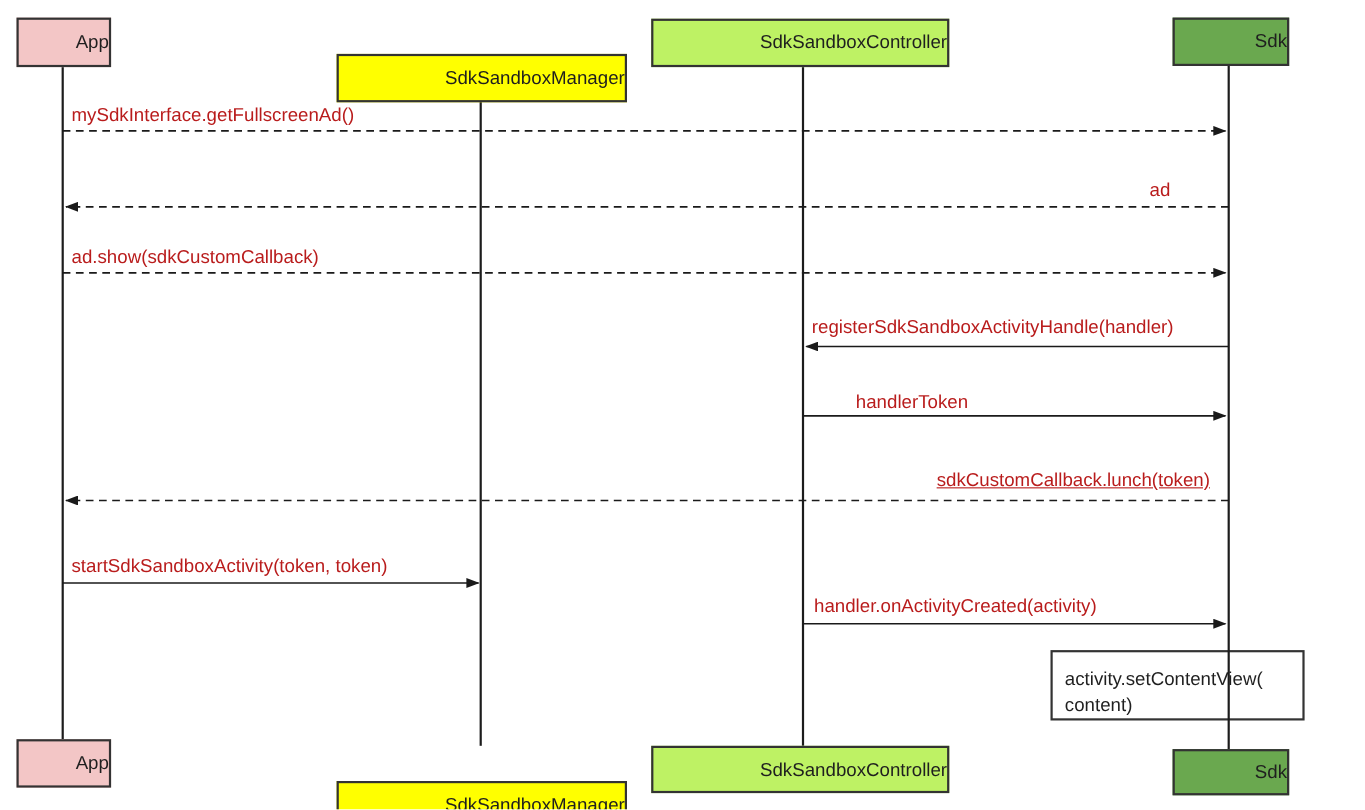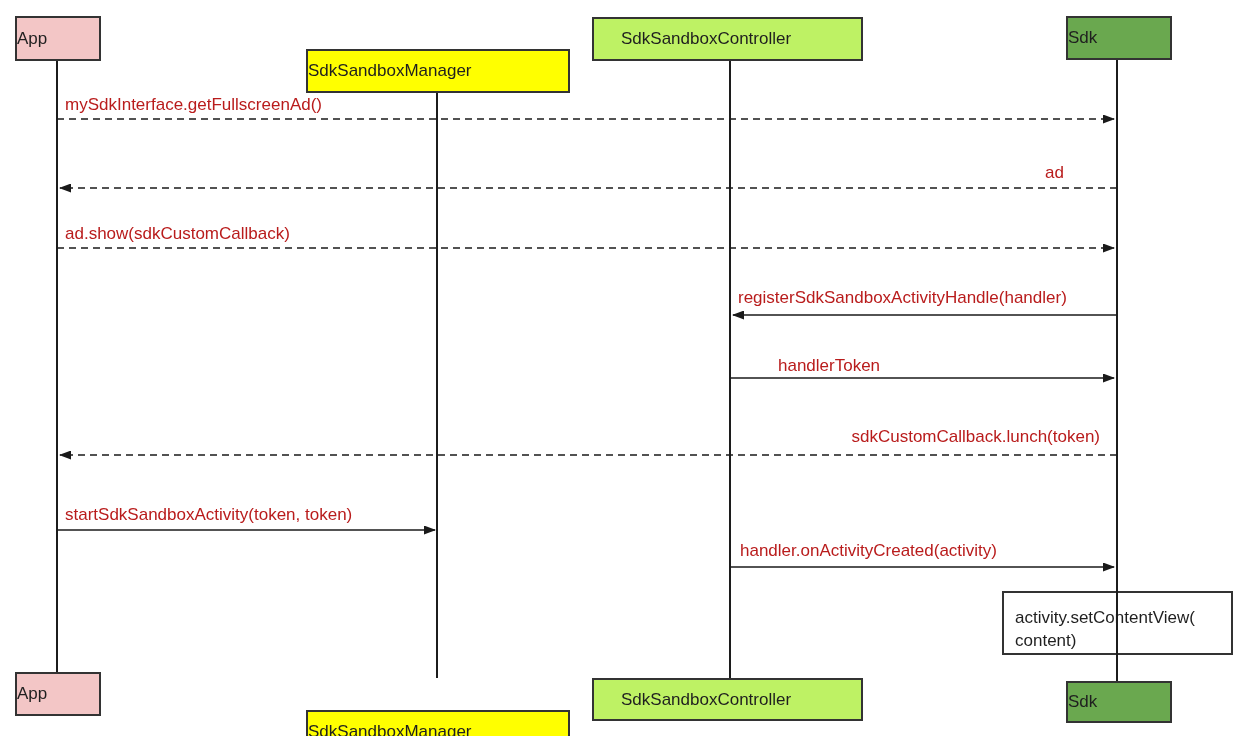--- a/index.html
+++ b/index.html
@@ -10,21 +10,21 @@
     background: #ffffff;
     font-family: "Liberation Sans", sans-serif;
     overflow: hidden;
   }
   .actor {
     position: absolute;
     box-sizing: border-box;
     border: 2px solid #333333;
     display: flex;
     align-items: center;
-    justify-content: flex-start;
+    justify-content: flex-end;
     font-size: 17px;
     color: #1f1f1f;
     z-index: 3;
   }
   .fill-app        { background: #f3c6c6; }
   .fill-manager    { background: #ffff00; margin-top: 32px; }
   .fill-controller { background: #bef264; padding-left: 27px; }
   .fill-sdk        { background: #6aa84f; }
   .lifeline {
     position: absolute;
@@ -61,21 +61,21 @@
 </head>
 <body>
 
 <div class="stage">
 
   <div class="lifeline" style="left:56px;  top:61px; height:611px;"></div>
   <div class="lifeline" style="left:436px; top:61px; height:617px;"></div>
   <div class="lifeline" style="left:729px; top:61px; height:617px;"></div>
   <div class="lifeline" style="left:1116px;top:60px; height:621px;"></div>
 
-  <div class="note" style="left:1002px; top:591px; width:231px; height:64px;">
+  <div class="note" style="left:955px; top:591px; width:231px; height:64px;">
     <div>activity.setContentView(</div>
     <div>content)</div>
   </div>
 
   <div class="actor fill-app" style="left:15px;   top:16px; width:86px;  height:45px;">
     <span>App</span>
   </div>
   <div class="actor fill-manager" style="left:306px;  top:17px; width:264px; height:44px;">
     <span>SdkSandboxManager</span>
   </div>
@@ -97,21 +97,21 @@
   </div>
   <div class="actor fill-sdk" style="left:1066px; top:681px; width:106px; height:42px;">
     <span>Sdk</span>
   </div>
 
   <div class="msg-label" style="left:65px;  top:95px;">mySdkInterface.getFullscreenAd()</div>
   <div class="msg-label" style="right:177px;top:163px;margin-left:28px;">ad</div>
   <div class="msg-label" style="left:65px;  top:224px;">ad.show(sdkCustomCallback)</div>
   <div class="msg-label" style="left:738px; top:288px;">registerSdkSandboxActivityHandle(handler)</div>
   <div class="msg-label" style="left:734px; top:356px;margin-left:44px;">handlerToken</div>
-  <div class="msg-label" style="right:141px;top:427px;">sdkCustomCallback.lunch(token)</div>
+  <div class="msg-label" style="right:141px;top:427px;text-decoration:underline;">sdkCustomCallback.lunch(token)</div>
   <div class="msg-label" style="left:65px;  top:505px;">startSdkSandboxActivity(token, token)</div>
   <div class="msg-label" style="left:740px; top:541px;">handler.onActivityCreated(activity)</div>
 
   <svg class="arrows" width="1241" height="736" viewBox="0 0 1241 736">
     <defs>
       <marker id="ah" markerUnits="userSpaceOnUse" markerWidth="12" markerHeight="9" refX="11" refY="4.5" orient="auto">
         <path d="M0,0 L12,4.5 L0,9 Z" fill="#1a1a1a"></path>
       </marker>
     </defs>
     <line x1="57" y1="119" x2="1114" y2="119" stroke="#1a1a1a" stroke-width="1.5" stroke-dasharray="7 5" marker-end="url(#ah)"></line>

